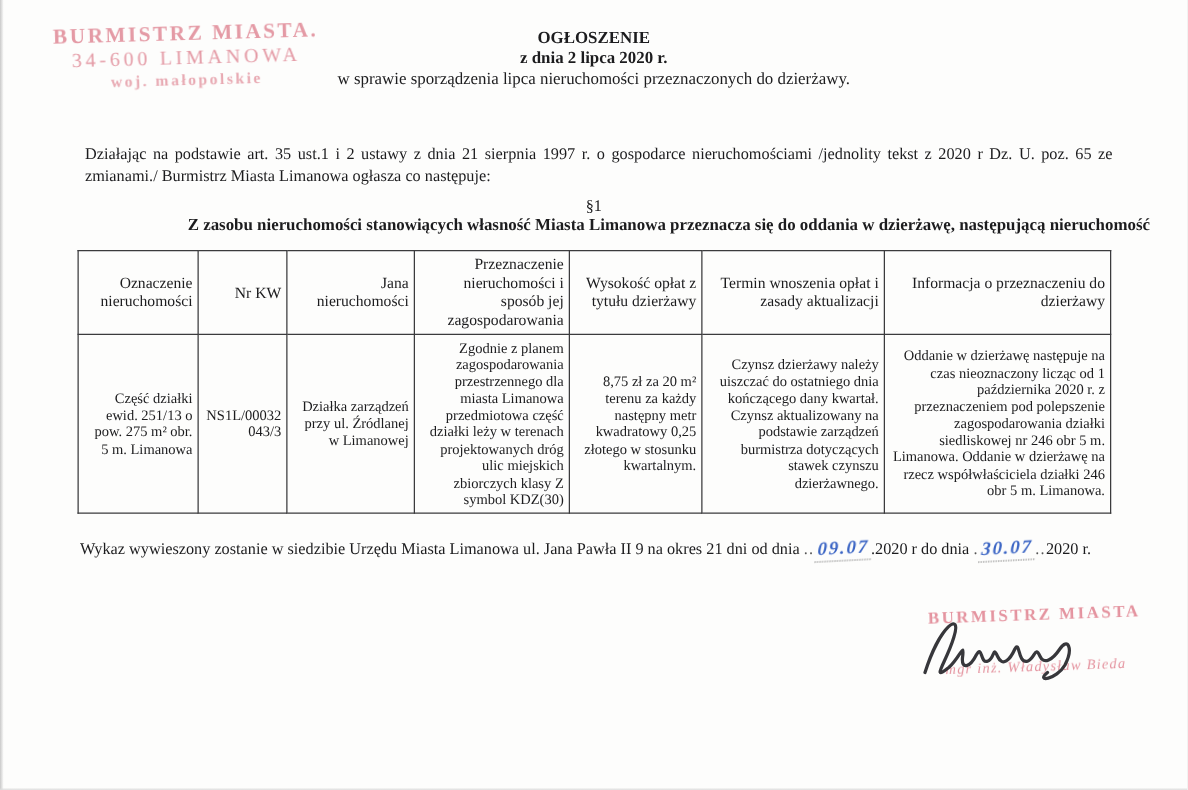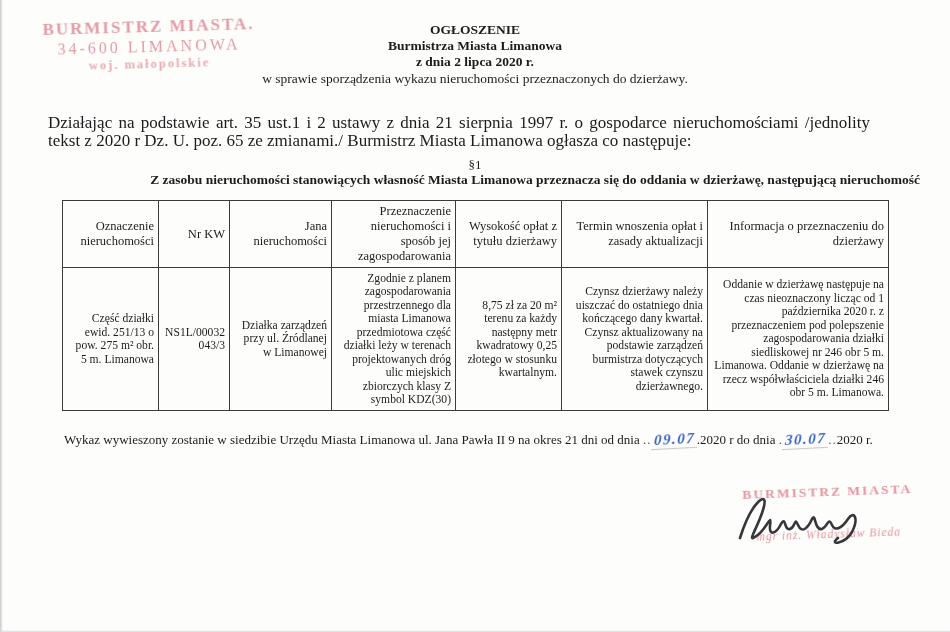--- a/index.html
+++ b/index.html
@@ -22,22 +22,22 @@
   .stamp-top .l1{font-size:17px;letter-spacing:2px;font-weight:bold;}
   .stamp-top .l2{font-size:16px;letter-spacing:3px;}
   .stamp-top .l3{font-size:12.5px;letter-spacing:2px;font-weight:bold;opacity:.85;}
 
   
   .doc-header{position:absolute;left:0;top:22px;width:100%;text-align:center;line-height:16px;}
   .doc-header .b{font-weight:bold;font-size:13.5px;}
   .doc-header .subject{font-size:13.5px;margin-top:1px;}
 
   .intro{
-    position:absolute;left:48px;top:114px;width:822px;
-    font-size:17px;line-height:18px;text-align:justify;
+    position:absolute;left:68px;top:114px;width:822px;
+    font-size:13px;line-height:18px;text-align:justify;
   }
   .section-mark{position:absolute;left:0;top:157px;width:100%;text-align:center;font-size:13px;}
   .section-statement{
     position:absolute;left:30px;top:172px;width:890px;text-align:right;
     font-weight:bold;font-size:13.5px;
   }
 
   
   table.wykaz{
     position:absolute;left:62px;top:200px;width:826px;
@@ -74,23 +74,22 @@
   <div class="scan-edge-bottom"></div>
 
   <div class="stamp-top">
     <div class="l1">BURMISTRZ MIASTA.</div>
     <div class="l2">34-600 LIMANOWA</div>
     <div class="l3">woj. małopolskie</div>
   </div>
 
   <div class="doc-header">
     <div class="b">OGŁOSZENIE</div>
-    <div class="b">Burmistrza Miasta Limanowa</div>
     <div class="b">z dnia 2 lipca 2020 r.</div>
-    <div class="subject">w sprawie sporządzenia wykazu nieruchomości przeznaczonych do dzierżawy.</div>
+    <div class="subject">w sprawie sporządzenia lipca nieruchomości przeznaczonych do dzierżawy.</div>
   </div>
 
   <div class="intro">Działając na podstawie art. 35 ust.1 i 2 ustawy z dnia 21 sierpnia 1997 r. o gospodarce nieruchomościami /jednolity tekst z 2020 r Dz. U. poz. 65 ze zmianami./ Burmistrz Miasta Limanowa ogłasza co następuje:</div>
 
   <div class="section-mark">§1</div>
   <div class="section-statement">Z zasobu nieruchomości stanowiących własność Miasta Limanowa przeznacza się do oddania w dzierżawę, następującą nieruchomość</div>
 
   <table class="wykaz">
     <colgroup>
       <col style="width:96px">

